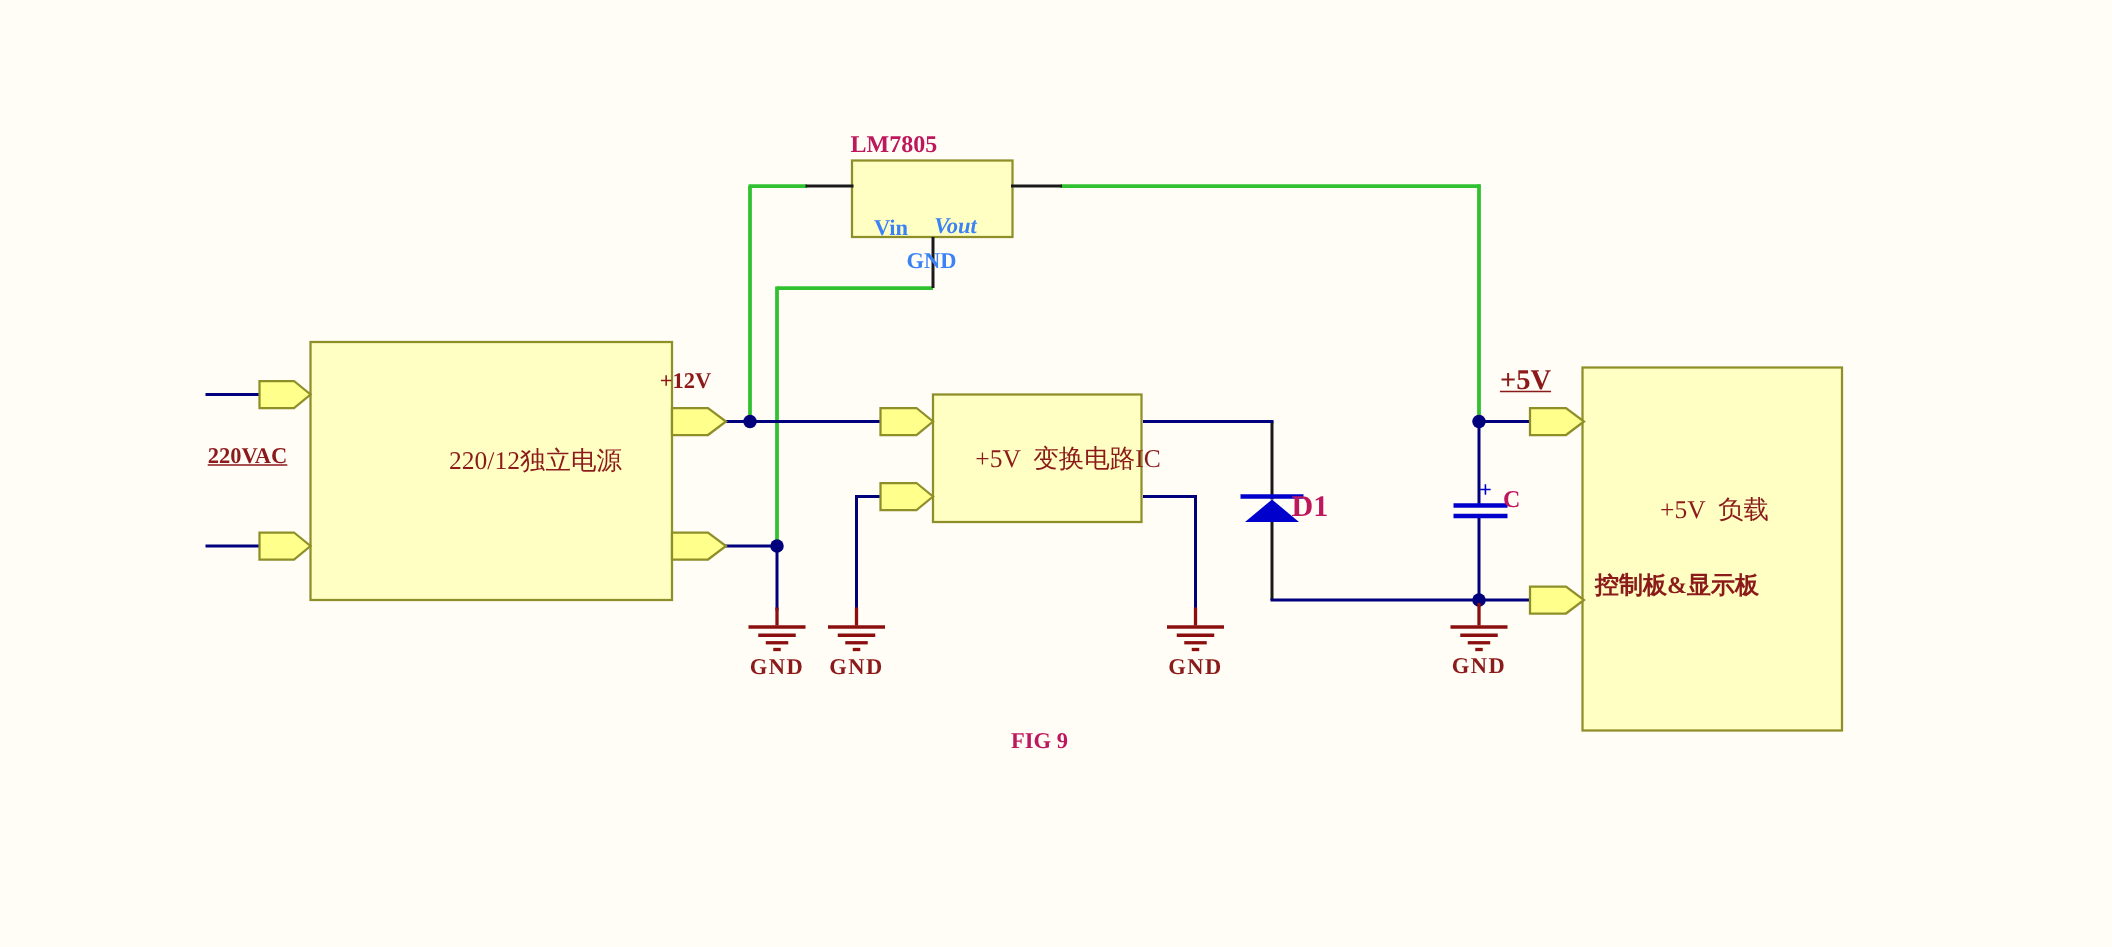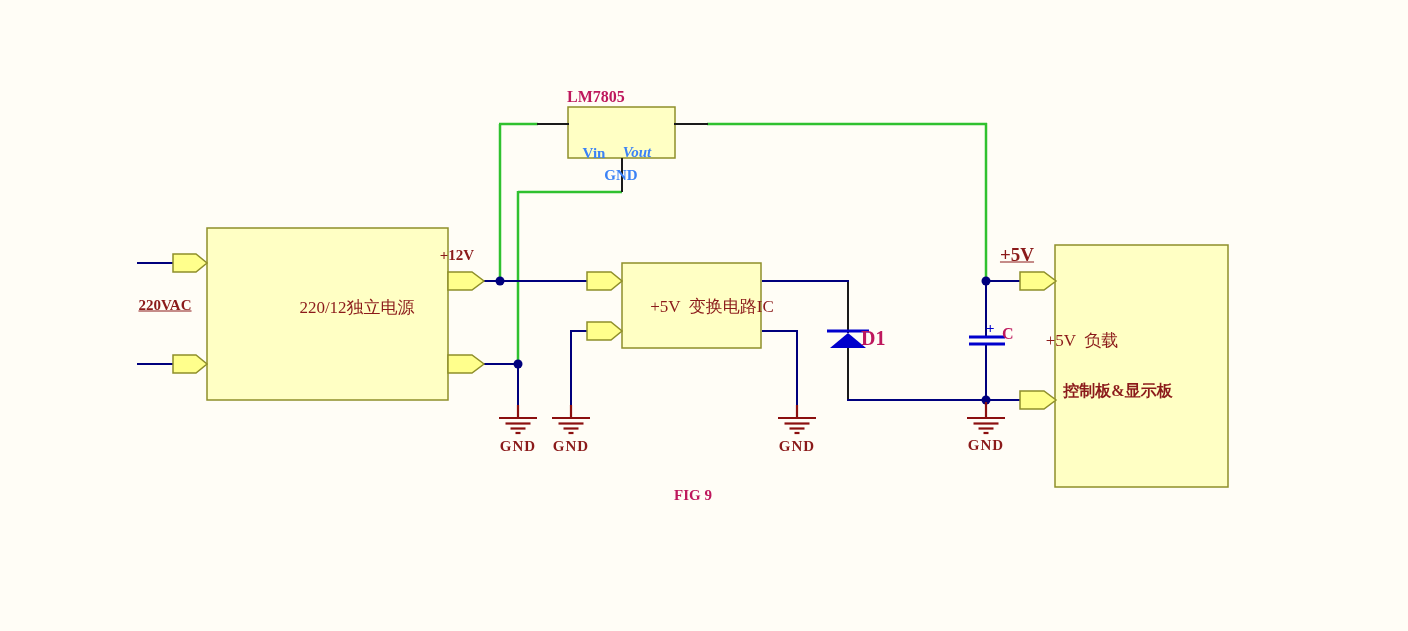--- a/index.html
+++ b/index.html
@@ -123,21 +123,21 @@
 
   <div class="lbl maroon" style="left:457px;top:255px;font-size:15px;">+12V</div>
   <div class="lbl maroon" style="left:1017px;top:254px;font-size:19px;text-decoration:underline;">+5V</div>
 
   <div class="lbl maroon cn" style="left:712px;top:306px;">+5V  变换电路IC</div>
 
   <div class="lbl navy anchor-l" style="left:861px;top:338px;font-size:20px;">D1</div>
   <div class="lbl blue anchor-l" style="left:986px;top:328px;font-size:15px;">+</div>
   <div class="lbl navy anchor-l" style="left:1002px;top:334px;">C</div>
 
-  <div class="lbl maroon cn" style="left:1082px;top:340px;text-align:right;">+5V  负载</div>
+  <div class="lbl maroon cn" style="left:1143px;top:340px;text-align:right;">+5V  负载</div>
   <div class="lbl maroon cn16" style="left:1118px;top:391px;font-weight:bold;">控制板&amp;显示板</div>
 
   <div class="lbl maroon gndtxt" style="left:518px;top:446px;">GND</div>
   <div class="lbl maroon gndtxt" style="left:571px;top:446px;">GND</div>
   <div class="lbl maroon gndtxt" style="left:797px;top:446px;">GND</div>
   <div class="lbl maroon gndtxt" style="left:986px;top:445px;">GND</div>
 
   <div class="lbl navy" style="left:693px;top:495px;font-size:15px;">FIG 9</div>
 </div>
 

